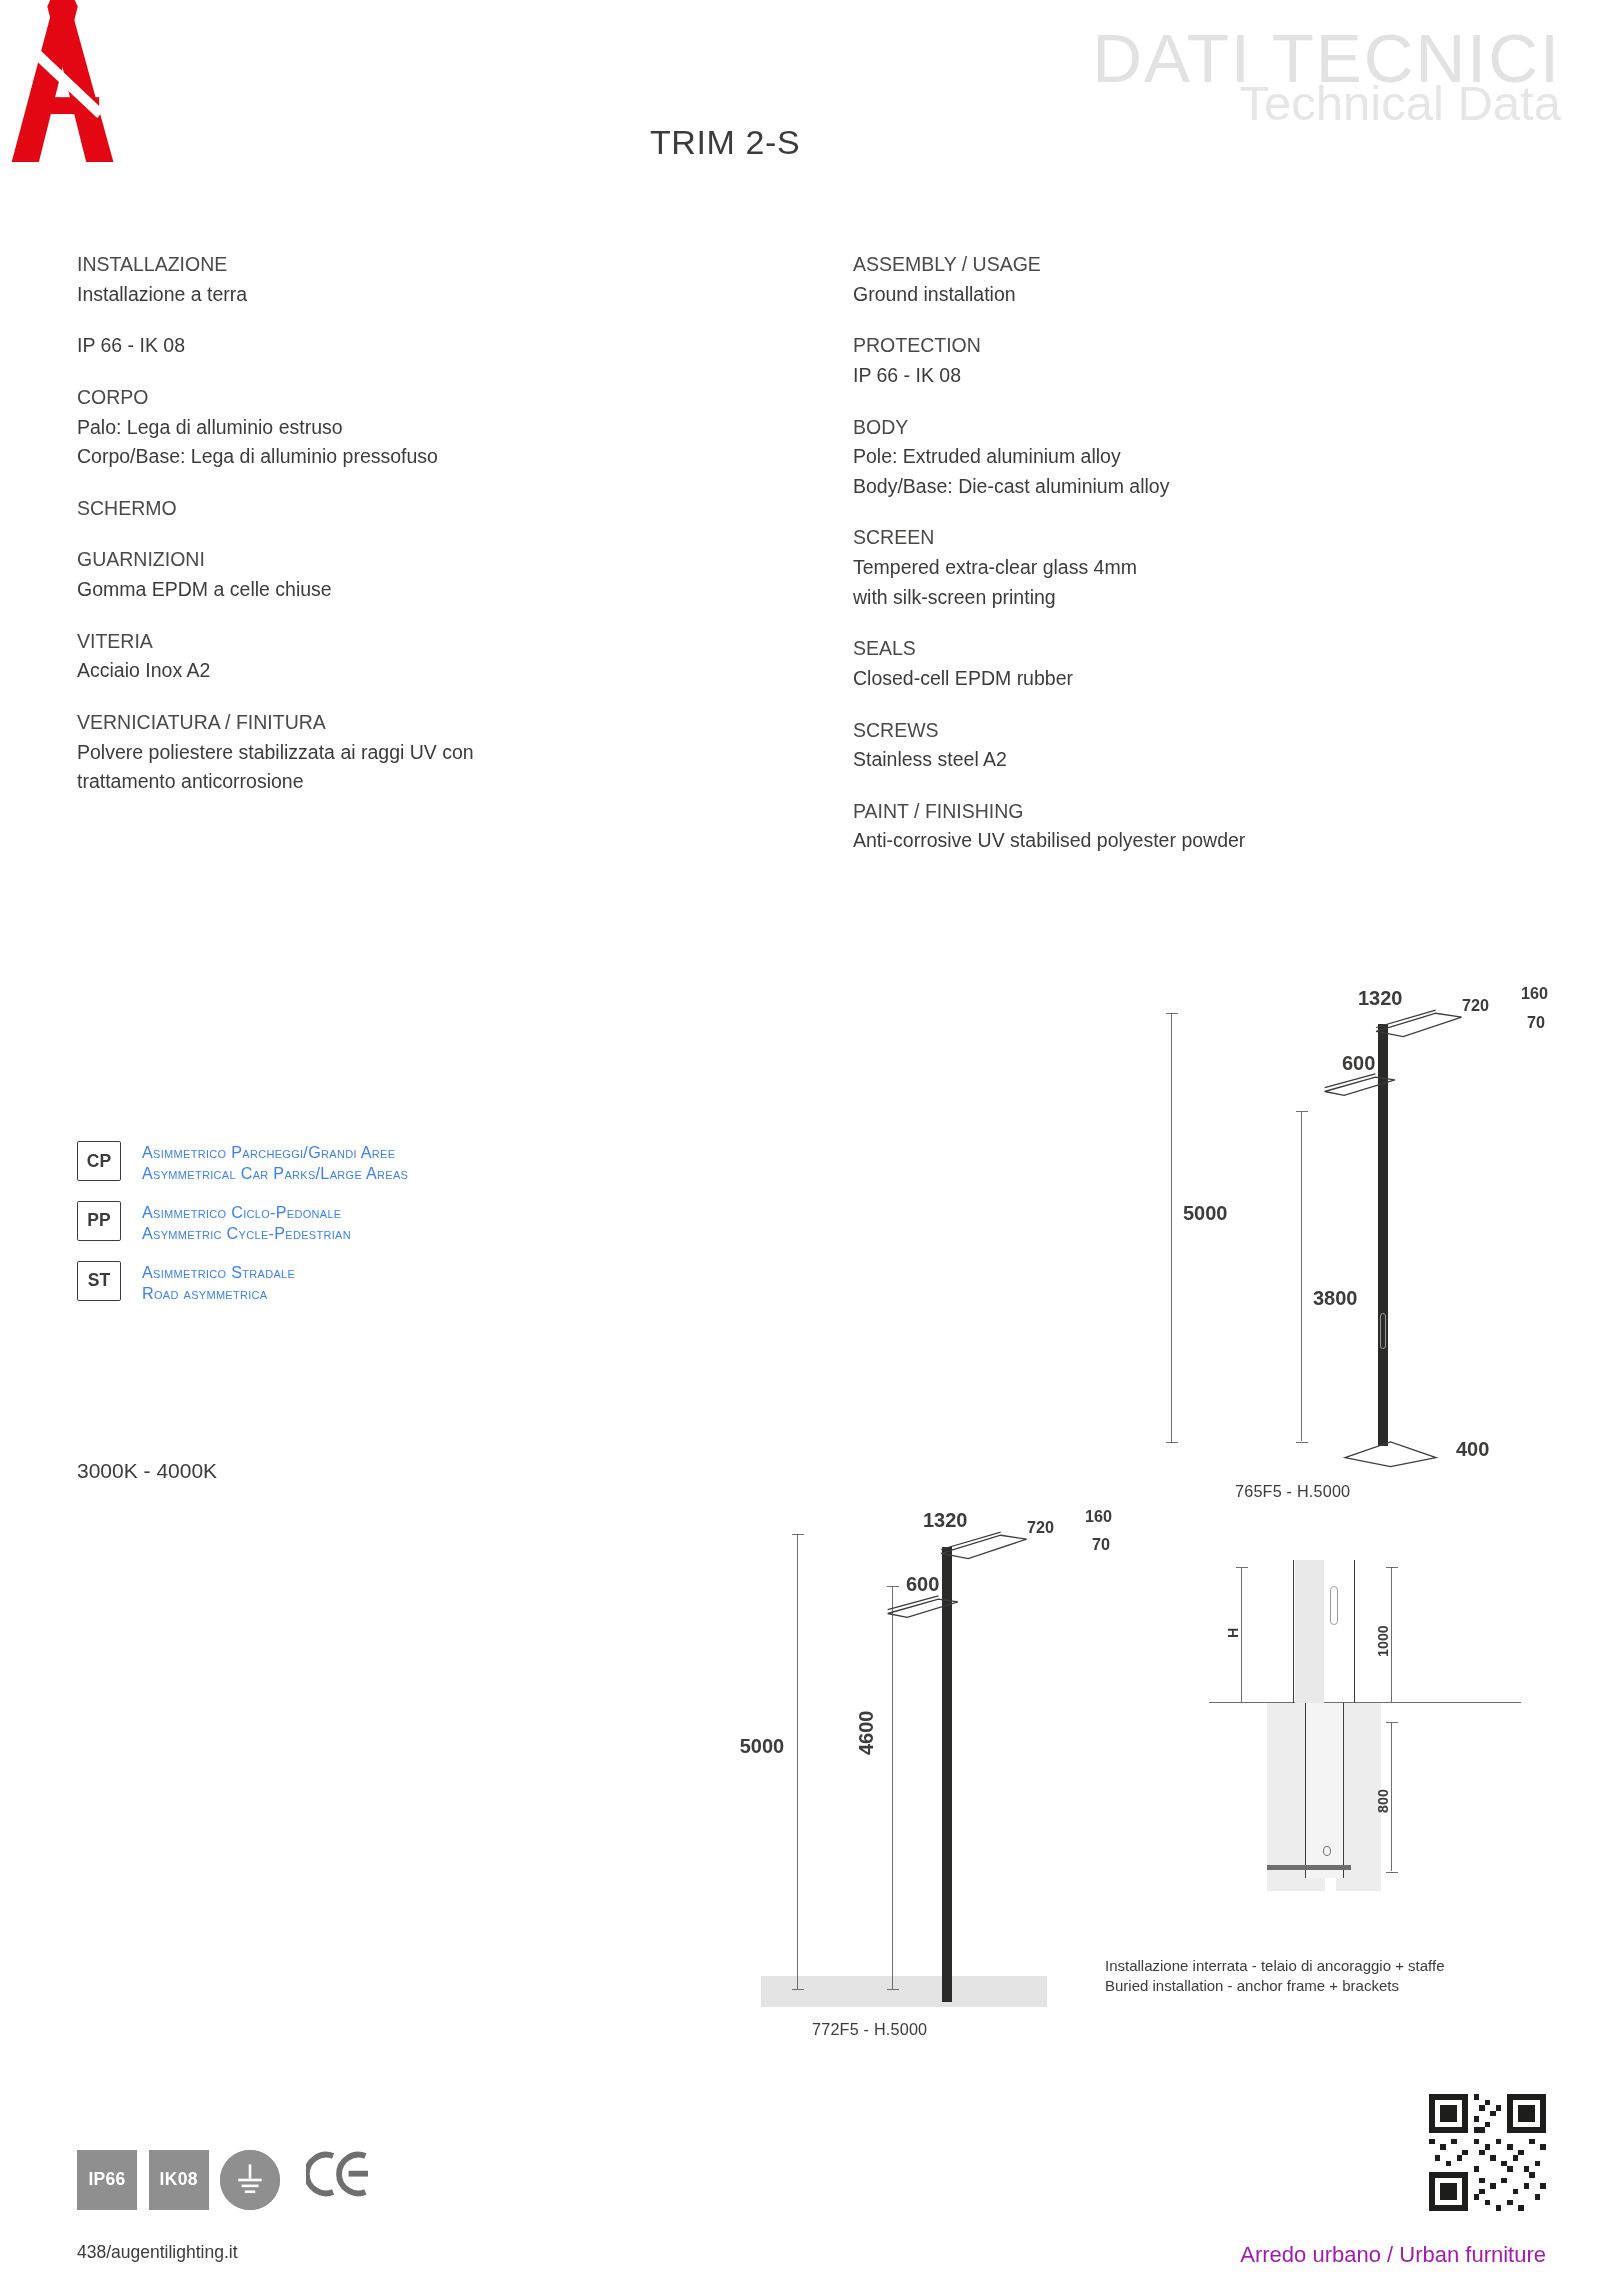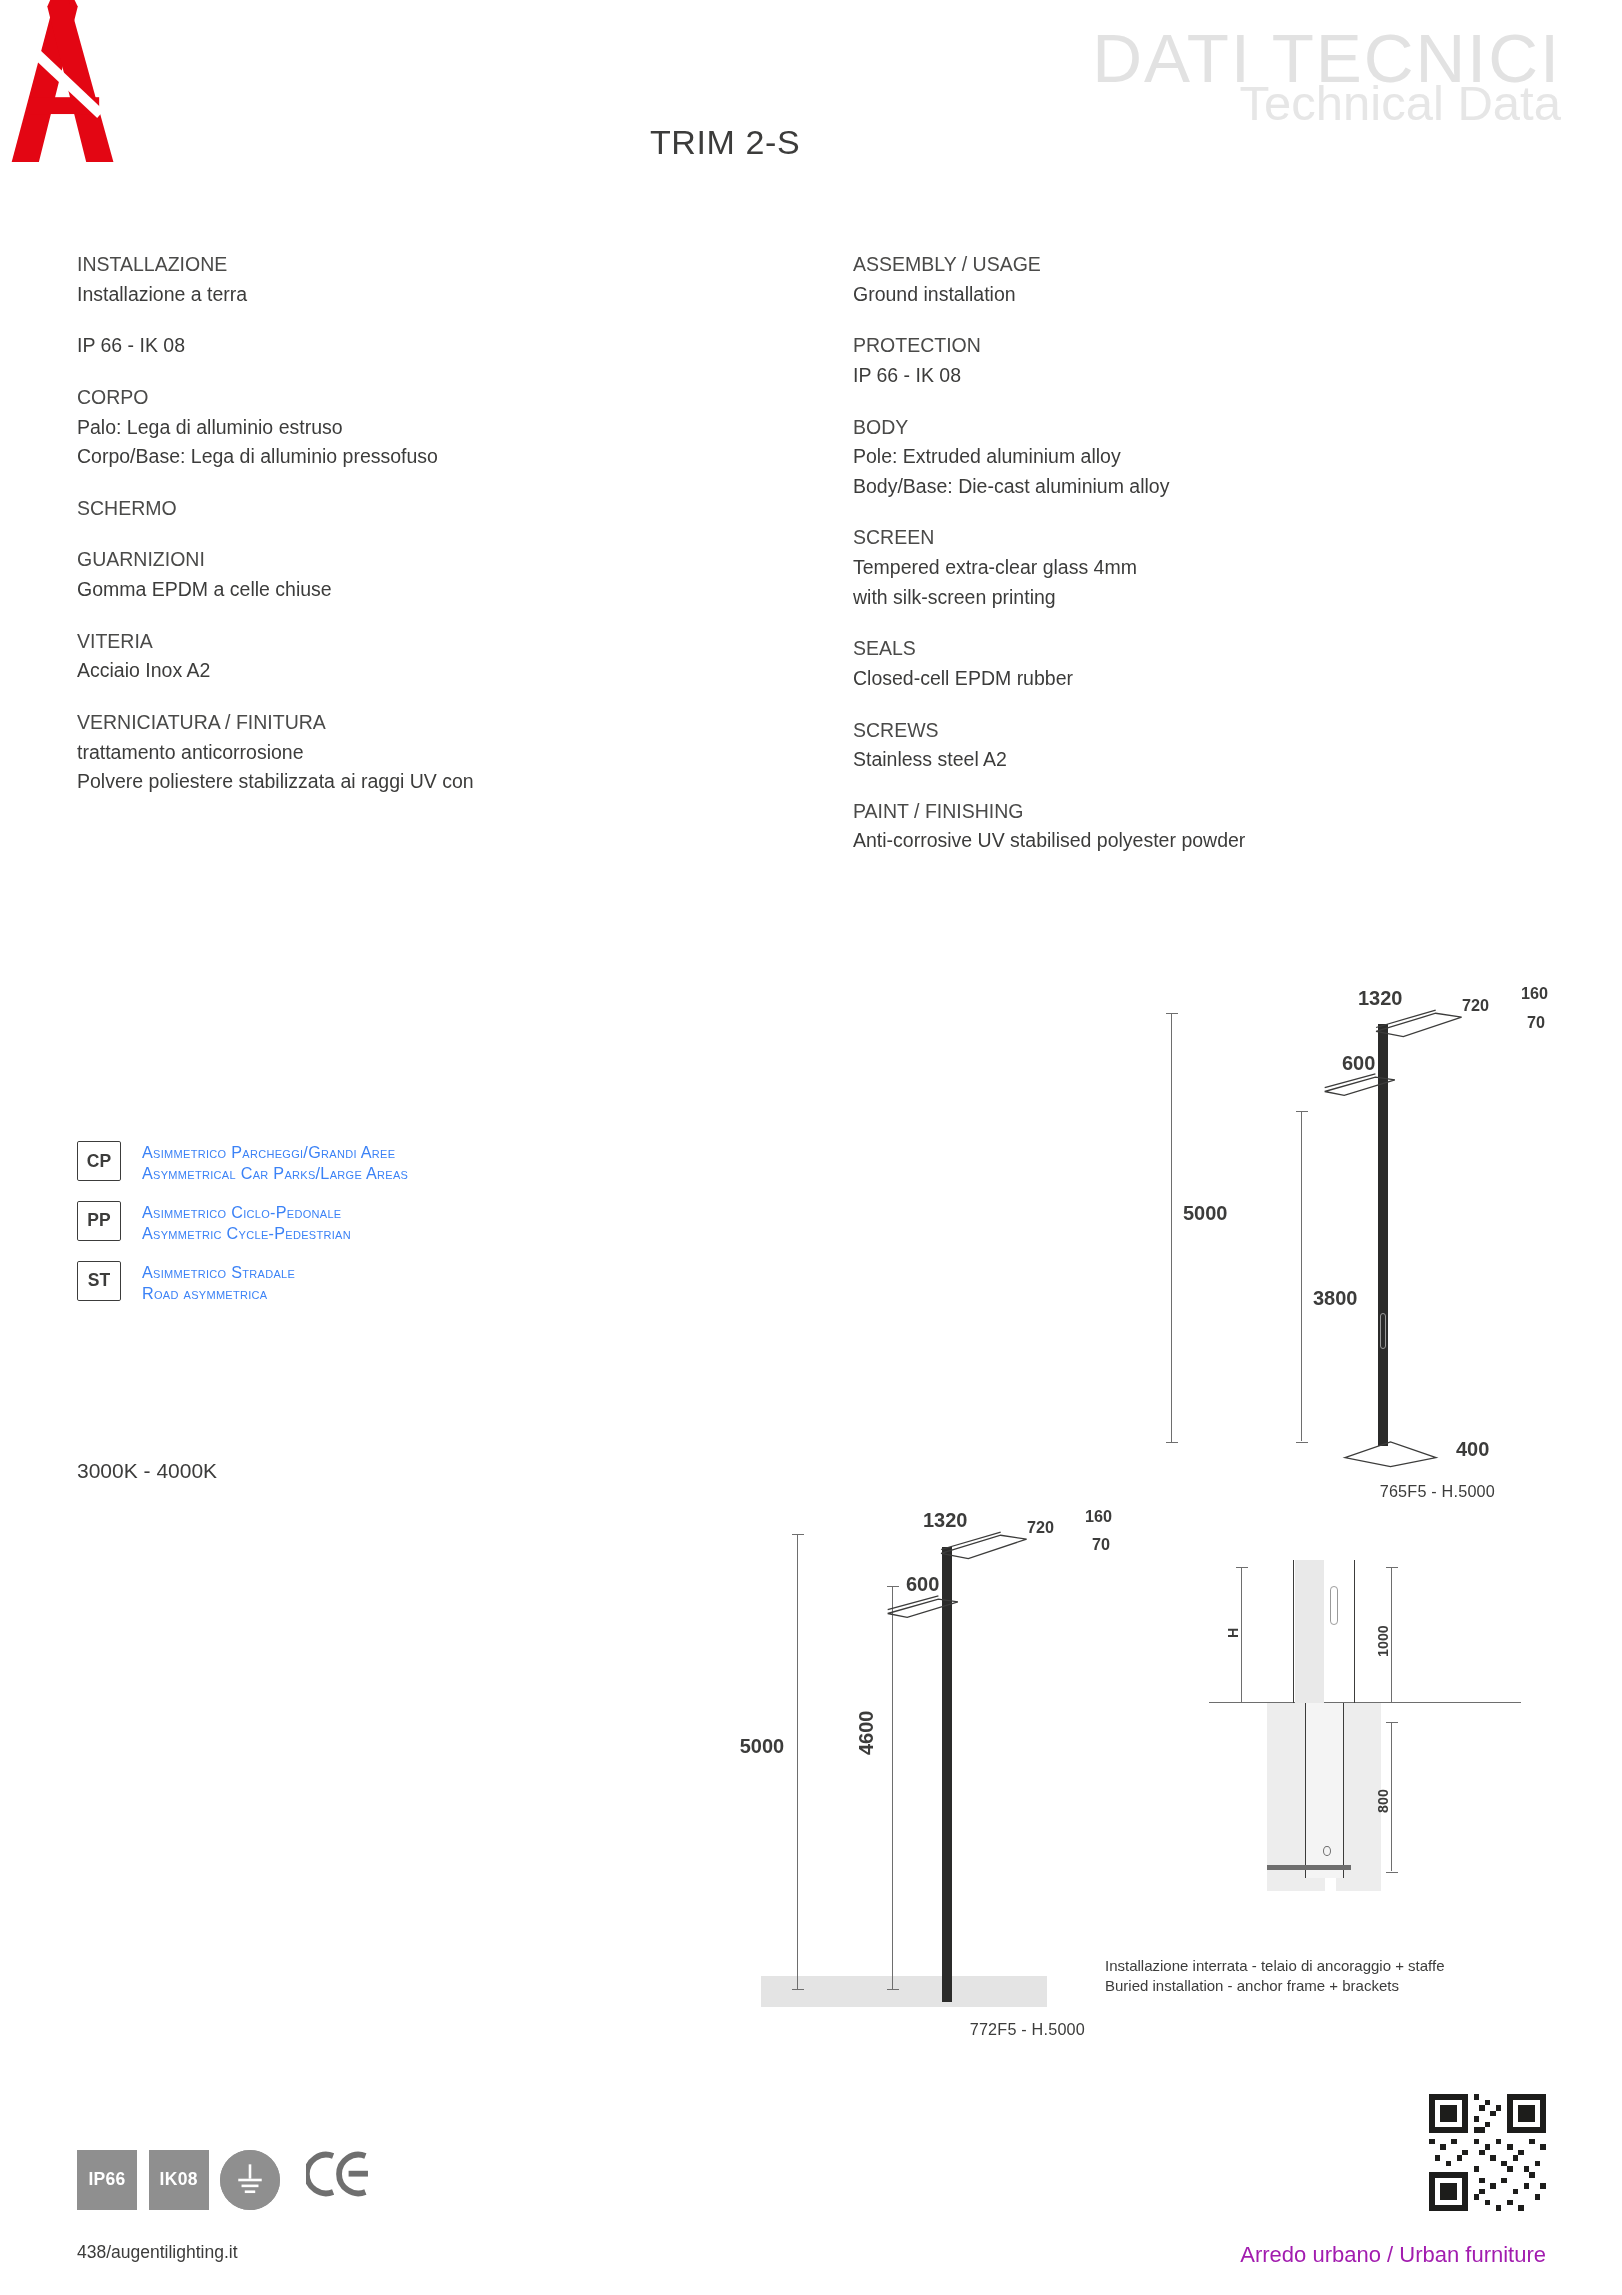--- a/index.html
+++ b/index.html
@@ -92,21 +92,21 @@
   .kelvin {
     position: absolute;
     left: 77px; top: 1459px;
     font-size: 21px;
     color: #3c3c3b;
   }
 
   
   .dwg { position: absolute; }
   .dwg-caption {
-    text-align: right;
+    text-align: left;
     font-size: 16.2px;
     color: #3c3c3b;
     letter-spacing: 0.2px;
   }
   .dimtext { font-size: 20px; font-weight: bold; color: #3c3c3b; }
   .dimtext.sm { font-size: 16.2px; }
   .dimtext.xs { font-size: 14.3px; }
   .vline { position: absolute; background: #6e6e6e; width: 0.6px; }
   .hline { position: absolute; background: #6e6e6e; height: 0.6px; }
   .pole { position: absolute; background: #2b2b2a; }
@@ -218,22 +218,22 @@
     <div class="spec-block">
       <div class="spec-title">GUARNIZIONI</div>
       <div class="spec-line">Gomma EPDM a celle chiuse</div>
     </div>
     <div class="spec-block">
       <div class="spec-title">VITERIA</div>
       <div class="spec-line">Acciaio Inox A2</div>
     </div>
     <div class="spec-block">
       <div class="spec-title">VERNICIATURA / FINITURA</div>
+      <div class="spec-line">Polvere poliestere stabilizzata ai raggi UV con</div>
       <div class="spec-line">trattamento anticorrosione</div>
-      <div class="spec-line">Polvere poliestere stabilizzata ai raggi UV con</div>
     </div>
   </div>
 <div class="spec-col right" id="specs-en">
     <div class="spec-block">
       <div class="spec-title">ASSEMBLY / USAGE</div>
       <div class="spec-line">Ground installation</div>
     </div>
     <div class="spec-block">
       <div class="spec-title">PROTECTION</div>
       <div class="spec-line">IP 66 - IK 08</div>

